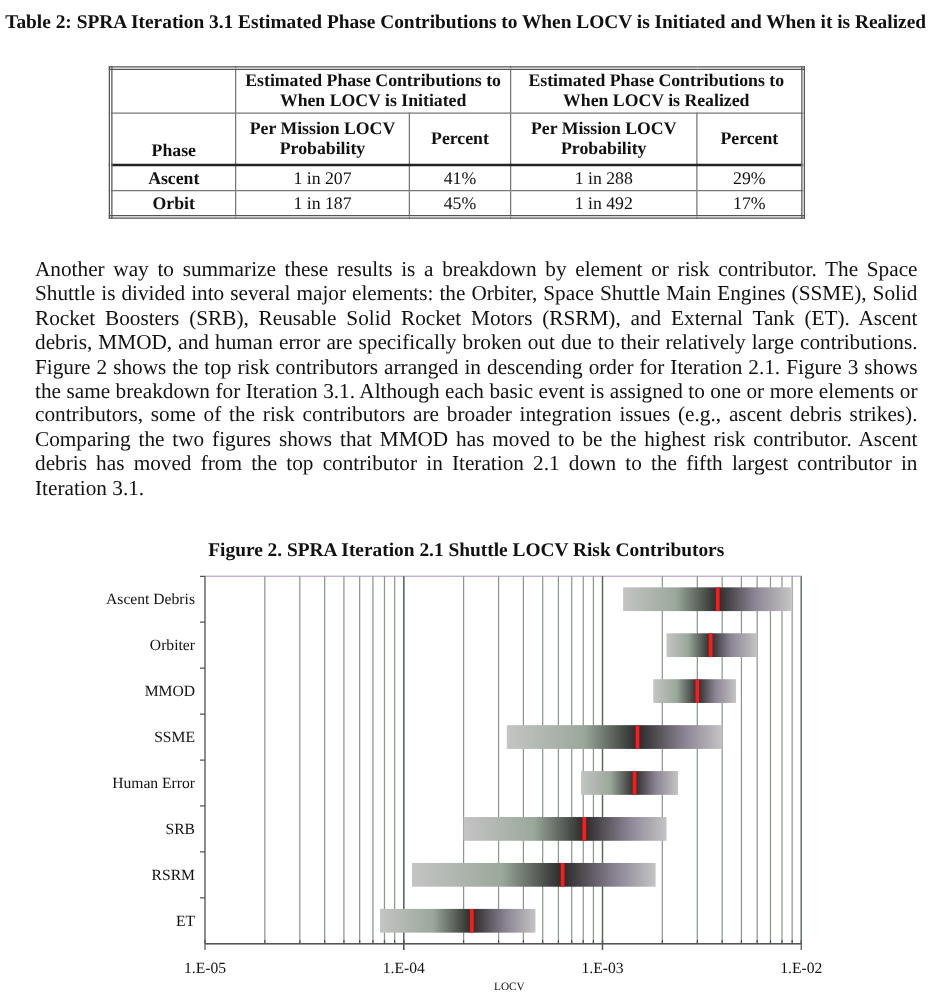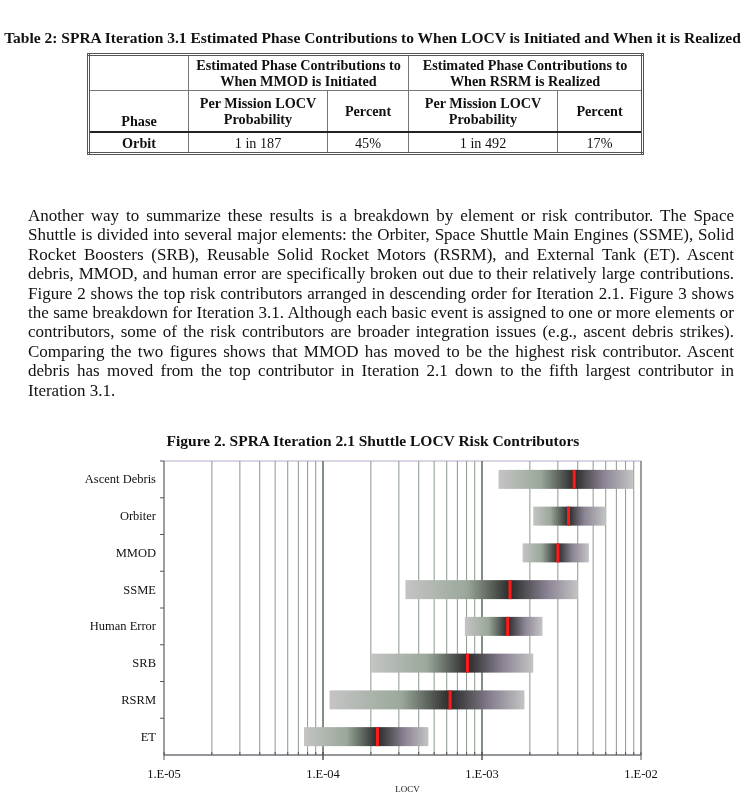--- a/index.html
+++ b/index.html
@@ -1,17 +1,17 @@
 <!DOCTYPE html>
 <html><head>
 <meta charset="utf-8">
 <style>
   html, body { margin: 0; padding: 0; background: #ffffff; }
   body { width: 745px; height: 800px; position: relative; font-family: "Liberation Serif", "DejaVu Serif", serif; color: #111; overflow: hidden; }
-  .table-title { position: absolute; left: 0; top: 8px; width: 745px; text-align: center; font-weight: bold; font-size: 15.5px; line-height: 19px; margin-top: 20px; }
+  .table-title { position: absolute; left: 0; top: 8px; width: 745px; text-align: center; font-weight: bold; font-size: 15.5px; line-height: 19px; }
   table.phase { position: absolute; left: 87px; top: 53px; width: 557px; border-collapse: collapse; font-size: 14.2px; border: 3px double #555; }
   table.phase td, table.phase th { border: 1px solid #777; text-align: center; padding: 0 2px; line-height: 16px; }
   table.phase th { font-weight: bold; }
   table.phase tr.grp th { height: 34px; vertical-align: middle; }
   table.phase tr.sub th { height: 38px; }
   table.phase tr.sub th.ph { vertical-align: bottom; padding-bottom: 2px; margin-top: 12px; }
   table.phase tr.sub { border-bottom: 2px solid #222; }
   table.phase td { height: 19px; }
   table.phase td.rowh { font-weight: bold; }
   .para { position: absolute; left: 28px; top: 206px; width: 706px; font-size: 17px; line-height: 19.4px; text-align: justify; }
@@ -23,29 +23,36 @@
 </style>
 </head>
 <body>
 
 <div class="table-title">Table 2:  SPRA Iteration 3.1 Estimated Phase Contributions to When LOCV is Initiated and When it is Realized</div>
 
 <table class="phase">
   <tbody>
       <tr class="grp">
     <th></th>
-    <th colspan="2">Estimated Phase Contributions to When MMOD is Initiated</th>
-    <th colspan="2">Estimated Phase Contributions to When RSRM is Realized</th>
+    <th colspan="2">Estimated Phase Contributions to When LOCV is Initiated</th>
+    <th colspan="2">Estimated Phase Contributions to When LOCV is Realized</th>
   </tr>
   <tr class="sub">
     <th class="ph" style="width:94px">Phase</th>
     <th style="width:134px">Per Mission LOCV Probability</th>
     <th style="width:76px">Percent</th>
     <th style="width:144px">Per Mission LOCV Probability</th>
     <th>Percent</th>
+  </tr>
+  <tr>
+    <td class="rowh">Ascent</td>
+    <td>1 in 207</td>
+    <td>41%</td>
+    <td>1 in 288</td>
+    <td>29%</td>
   </tr>
   <tr>
     <td class="rowh">Orbit</td>
     <td>1 in 187</td>
     <td>45%</td>
     <td>1 in 492</td>
     <td>17%</td>
   </tr>
 </tbody>
   </table>

